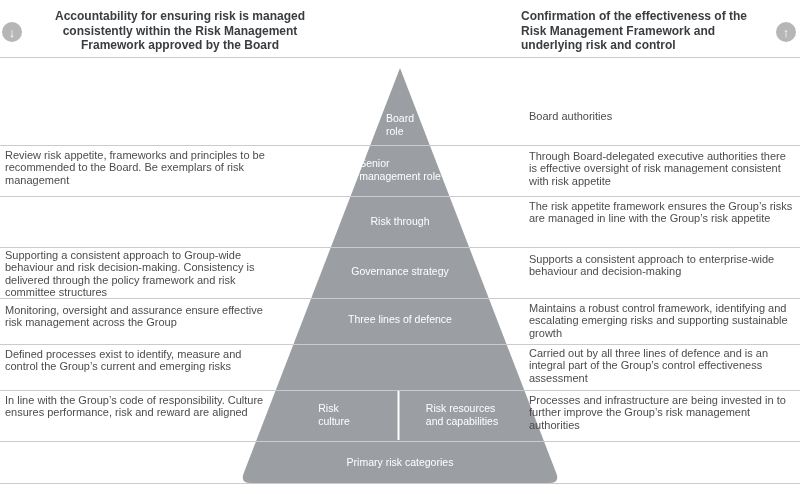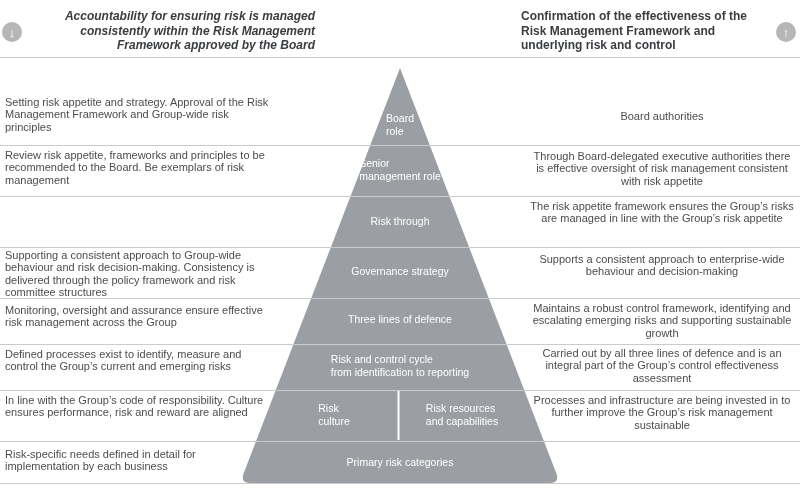--- a/index.html
+++ b/index.html
@@ -8,21 +8,21 @@
     width:800px;height:494px;
     background:#ffffff;
     font-family:"Liberation Sans", sans-serif;
     overflow:hidden;
   }
   
   .hdr{
     position:absolute;top:9px;
     font-size:12px;line-height:14.5px;font-weight:700;color:#3a3d40;
   }
-  .hdr-left{left:33px;width:282px;text-align:right;font-style:italic;}
+  .hdr-left{left:39px;width:282px;text-align:center;}
   .hdr-right{right:29px;width:250px;text-align:left;}
   .icon-circle{
     position:absolute;width:20px;height:20px;border-radius:50%;
     background:#b6b6b6;color:#ffffff;
     display:flex;align-items:center;justify-content:center;
     font-size:13px;line-height:1;font-weight:700;
   }
   .icon-left{left:2px;top:22px;}
   .icon-right{right:4px;top:22px;}
   
@@ -30,21 +30,21 @@
   
   #pyramid-svg{position:absolute;left:0;top:0;}
   .plabel{
     position:absolute;transform:translate(-50%,-50%);
     color:#ffffff;font-size:10.5px;line-height:13px;
     text-align:left;white-space:pre-line;
   }
   
   .cell{position:absolute;font-size:11px;line-height:12.3px;color:#4c4c4c;}
   .cell-left{left:5px;width:264px;text-align:left;}
-  .cell-right{right:5px;width:266px;text-align:center;}
+  .cell-right{right:5px;width:266px;text-align:left;}
 </style>
 </head>
 <body>
 
 <div id="page">
 
   <svg id="pyramid-svg" width="800" height="494" viewBox="0 0 800 494">
     <path d="M 400 68 L 556.4 473.5 Q 559.8 483 549.5 483 L 250.5 483 Q 240.2 483 243.6 473.5 Z" fill="#9b9fa4"></path>
     <rect x="397.5" y="391" width="2" height="49" fill="#ffffff"></rect>
   </svg>
@@ -69,37 +69,33 @@
     <span>↑</span>
   </div>
 
   <div class="plabel" style="left:400px;top:125px">Board
 role</div>
   <div class="plabel" style="left:400px;top:170px">Senior
 management role</div>
   <div class="plabel" style="left:400px;top:221px">Risk through</div>
   <div class="plabel" style="left:400px;top:271px">Governance strategy</div>
   <div class="plabel" style="left:400px;top:319px">Three lines of defence</div>
-  <div class="plabel" style="left:400px;top:366px">Risk and control cycle
-from identification to reporting</div>
   <div class="plabel" style="left:334px;top:415px">Risk
 culture</div>
   <div class="plabel" style="left:462px;top:415px">Risk resources
 and capabilities</div>
   <div class="plabel" style="left:400px;top:462px">Primary risk categories</div>
 
-  <div class="cell cell-left" style="top:96px">Setting risk appetite and strategy. Approval of the Risk Management Framework and Group-wide risk principles</div>
   <div class="cell cell-left" style="top:149px">Review risk appetite, frameworks and principles to be recommended to the Board. Be exemplars of risk management</div>
   <div class="cell cell-left" style="top:249px">Supporting a consistent approach to Group-wide behaviour and risk decision-making. Consistency is delivered through the policy framework and risk committee structures</div>
   <div class="cell cell-left" style="top:304px">Monitoring, oversight and assurance ensure effective risk management across the Group</div>
   <div class="cell cell-left" style="top:348px">Defined processes exist to identify, measure and control the Group’s current and emerging risks</div>
   <div class="cell cell-left" style="top:394px">In line with the Group’s code of responsibility. Culture ensures performance, risk and reward are aligned</div>
-  <div class="cell cell-left" style="top:448px">Risk-specific needs defined in detail for implementation by each business</div>
 
   <div class="cell cell-right" style="top:110px">Board authorities</div>
   <div class="cell cell-right" style="top:150px">Through Board-delegated executive authorities there is effective oversight of risk management consistent with risk appetite</div>
   <div class="cell cell-right" style="top:200px">The risk appetite framework ensures the Group’s risks are managed in line with the Group’s risk appetite</div>
   <div class="cell cell-right" style="top:253px">Supports a consistent approach to enterprise-wide behaviour and decision-making</div>
   <div class="cell cell-right" style="top:302px">Maintains a robust control framework, identifying and escalating emerging risks and supporting sustainable growth</div>
   <div class="cell cell-right" style="top:347px">Carried out by all three lines of defence and is an integral part of the Group’s control effectiveness assessment</div>
-  <div class="cell cell-right" style="top:394px">Processes and infrastructure are being invested in to further improve the Group’s risk management sustainable</div>
+  <div class="cell cell-right" style="top:394px">Processes and infrastructure are being invested in to further improve the Group’s risk management authorities</div>
 
 </div>
 
 </body></html>

